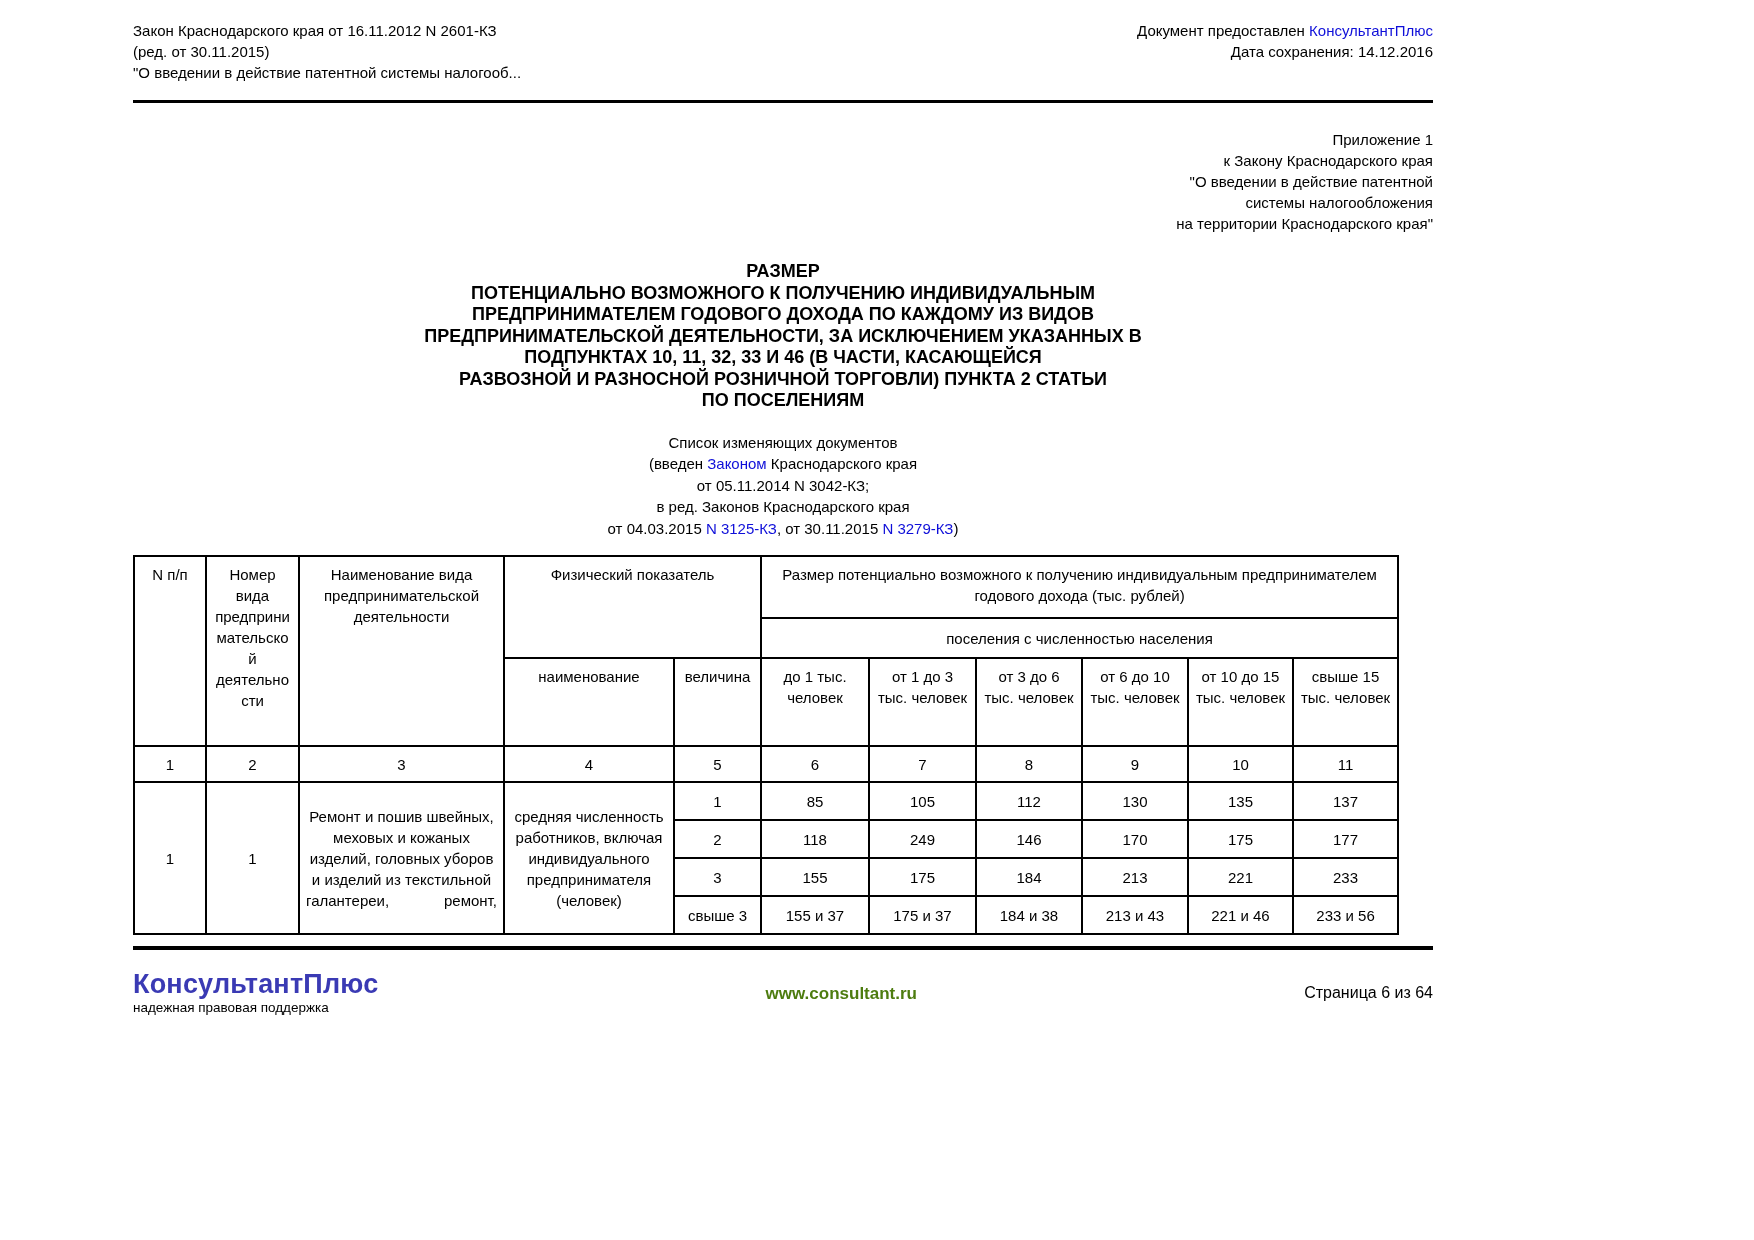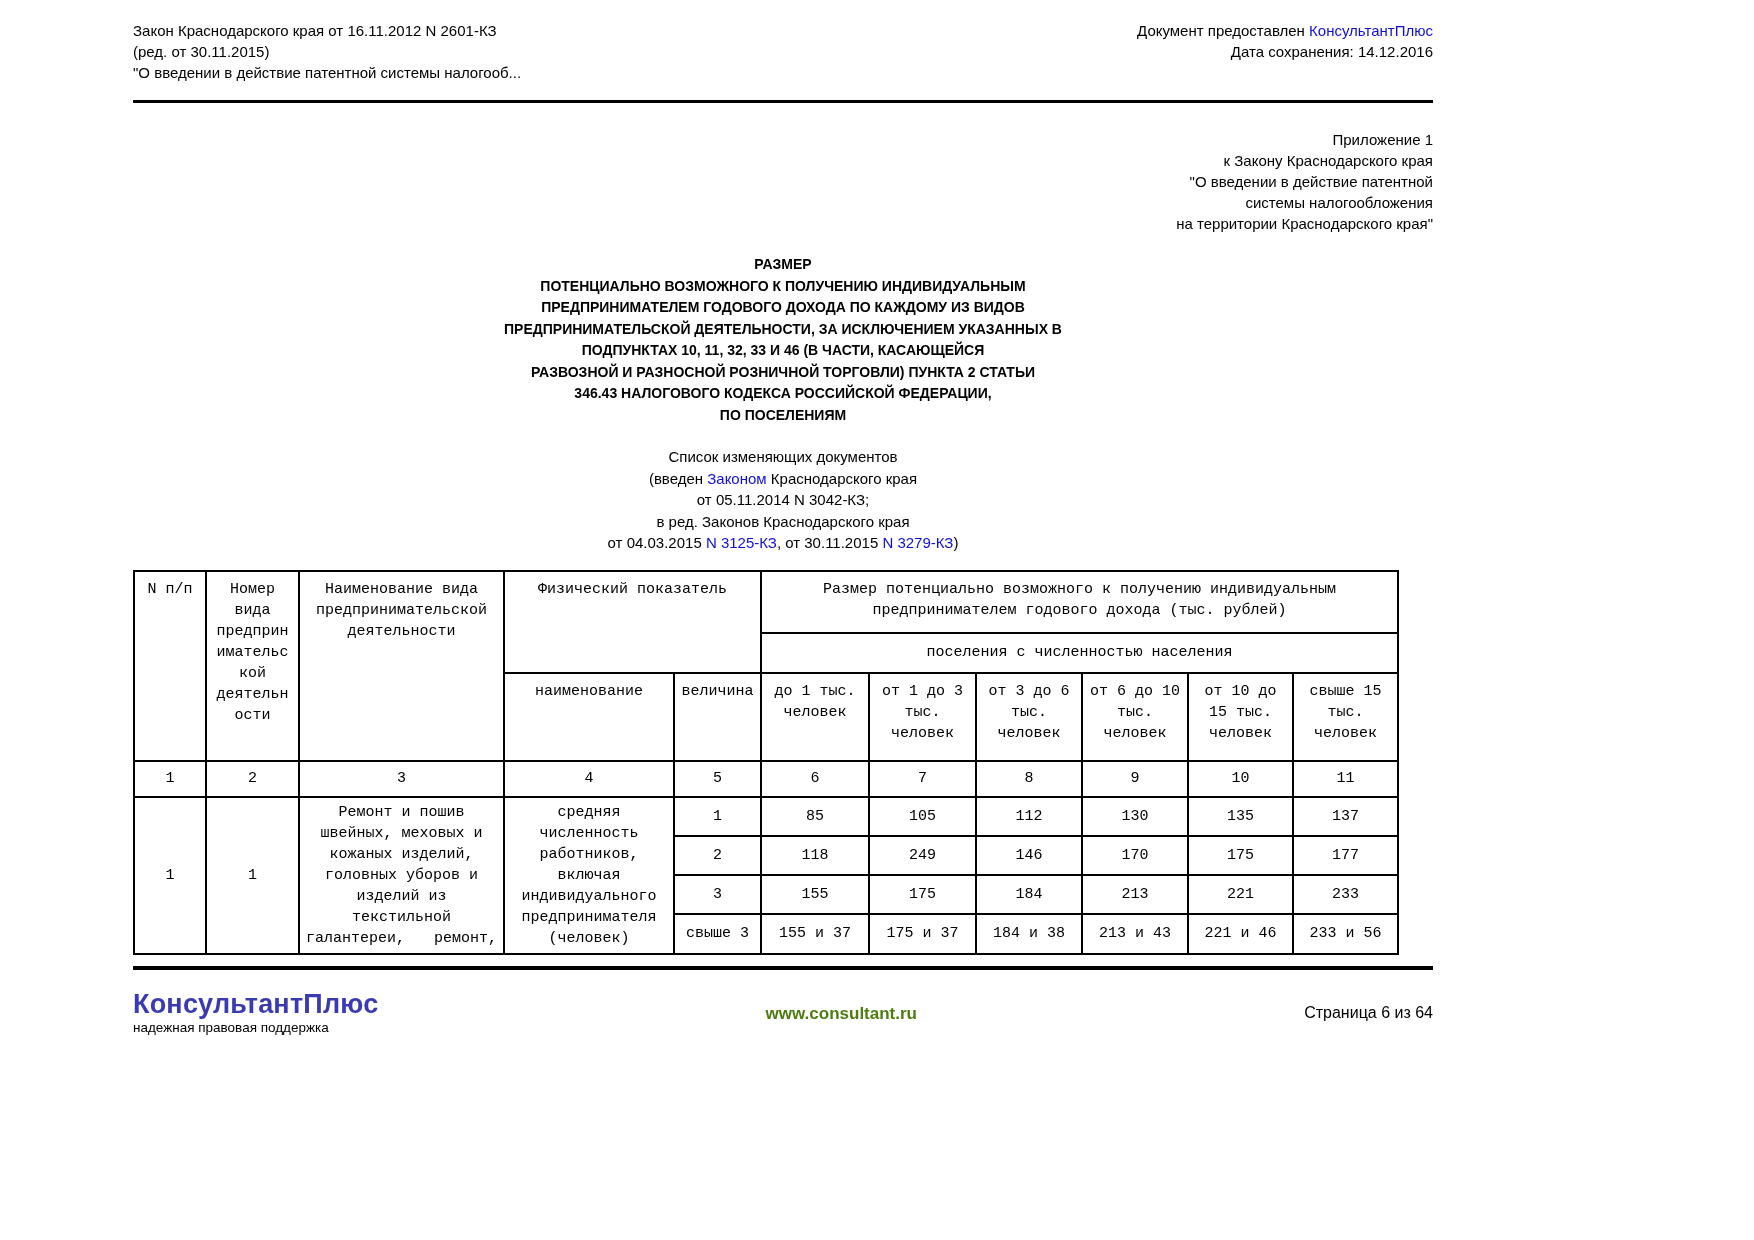--- a/index.html
+++ b/index.html
@@ -5,21 +5,21 @@
   html, body { margin: 0; padding: 0; }
   body {
     width: 1754px; height: 1240px;
     background: #ffffff;
     color: #000000;
     font-family: "Liberation Sans", sans-serif;
     font-size: 15px;
     position: relative;
     overflow: hidden;
   }
-  .content-left { margin-left: 133px; font-family: Liberation Mono, monospace; }
+  .content-left { margin-left: 133px; }
   .content { margin-left: 133px; margin-right: 321px; }
 
   
   .top-header {
     display: flex; justify-content: space-between; align-items: flex-start;
     padding-top: 20px;
   }
   .top-header .left div { line-height: 21px; }
   .top-header .right { text-align: right; line-height: 21px; }
   a.doclink, .doclink { color: #0f0fd9; text-decoration: none; cursor: pointer; }
@@ -28,22 +28,22 @@
     height: 3px; background: #000;
     margin-top: 17px;
   }
   .rule.bottom { height: 4px; margin-top: 11px; }
 
   
   .appendix { text-align: right; margin-top: 26px; line-height: 21px; }
 
   
   .doc-title {
-    text-align: center; font-weight: bold; margin-top: 20px; line-height: 21.5px;
-    font-size: 14px;
+    text-align: center; font-weight: bold; margin-top: 27px; line-height: 21.5px;
+    font-size: 18px;
   }
 
   
   .amendments { text-align: center; margin-top: 20px; line-height: 21.5px; }
 
   
   table.main {
     border-collapse: collapse;
     margin-top: 16px;
     table-layout: fixed;
@@ -106,21 +106,20 @@
   <div>на территории Краснодарского края"</div>
 </div>
 
 <div class="doc-title content">
   <div>РАЗМЕР</div>
   <div>ПОТЕНЦИАЛЬНО ВОЗМОЖНОГО К ПОЛУЧЕНИЮ ИНДИВИДУАЛЬНЫМ</div>
   <div>ПРЕДПРИНИМАТЕЛЕМ ГОДОВОГО ДОХОДА ПО КАЖДОМУ ИЗ ВИДОВ</div>
   <div>ПРЕДПРИНИМАТЕЛЬСКОЙ ДЕЯТЕЛЬНОСТИ, ЗА ИСКЛЮЧЕНИЕМ УКАЗАННЫХ В</div>
   <div>ПОДПУНКТАХ 10, 11, 32, 33 И 46 (В ЧАСТИ, КАСАЮЩЕЙСЯ</div>
   <div>РАЗВОЗНОЙ И РАЗНОСНОЙ РОЗНИЧНОЙ ТОРГОВЛИ) ПУНКТА 2 СТАТЬИ</div>
-  <div>346.43 НАЛОГОВОГО КОДЕКСА РОССИЙСКОЙ ФЕДЕРАЦИИ,</div>
   <div>ПО ПОСЕЛЕНИЯМ</div>
 </div>
 
 <div class="amendments content">
   <div>Список изменяющих документов</div>
   <div><span>(введен </span><span class="doclink">Законом</span><span> Краснодарского края</span></div>
   <div>от 05.11.2014 N 3042-КЗ;</div>
   <div>в ред. Законов Краснодарского края</div>
   <div><span>от 04.03.2015 </span><span class="doclink">N 3125-КЗ</span><span>, от 30.11.2015 </span><span class="doclink">N 3279-КЗ</span><span>)</span></div>
 </div>

